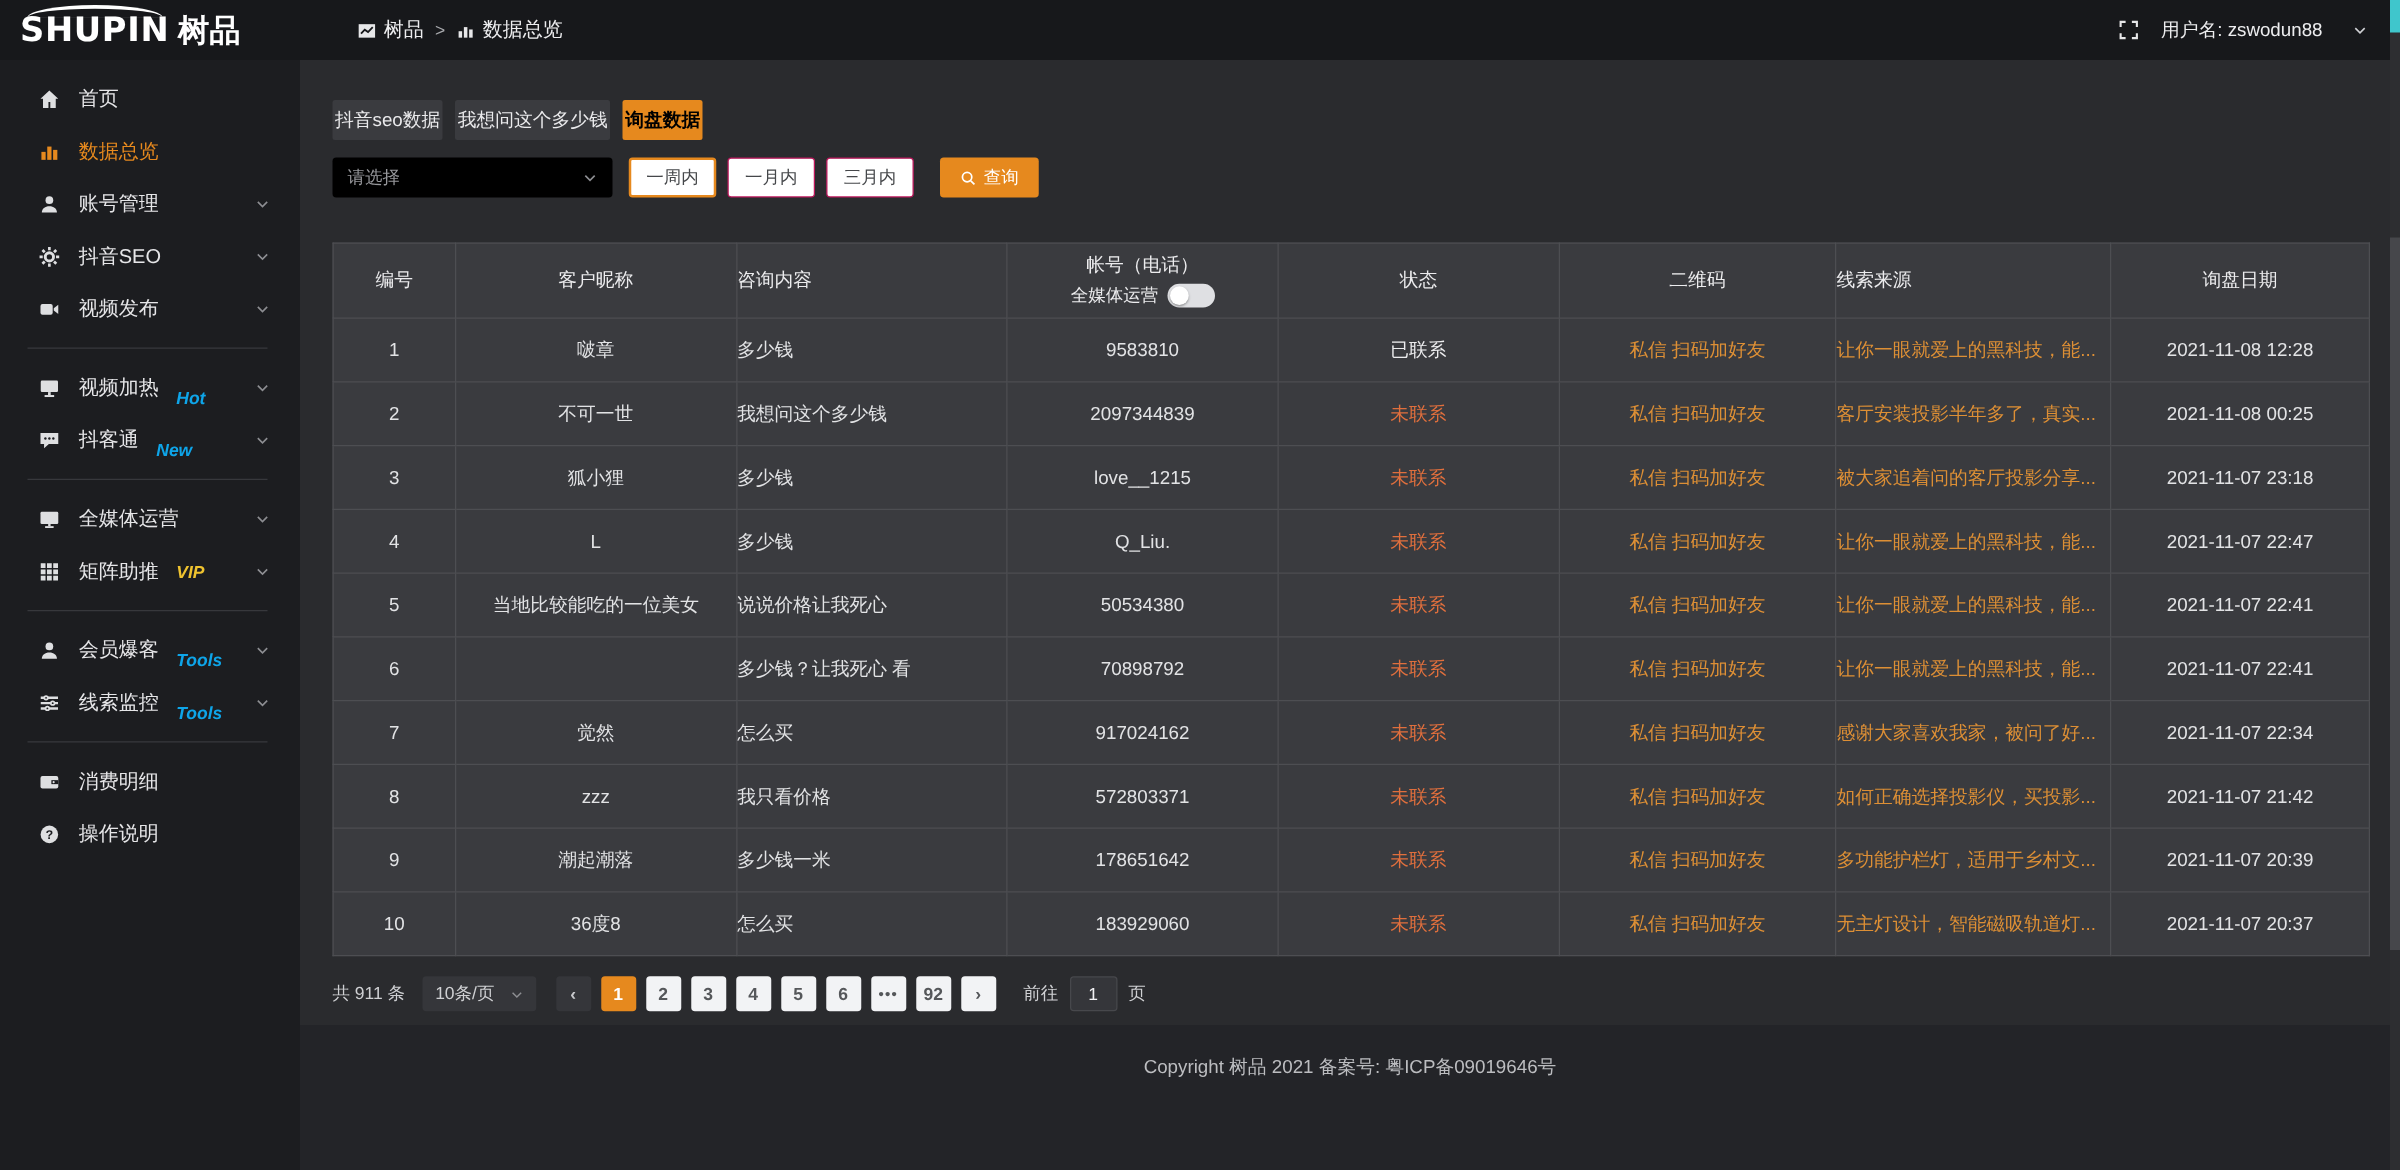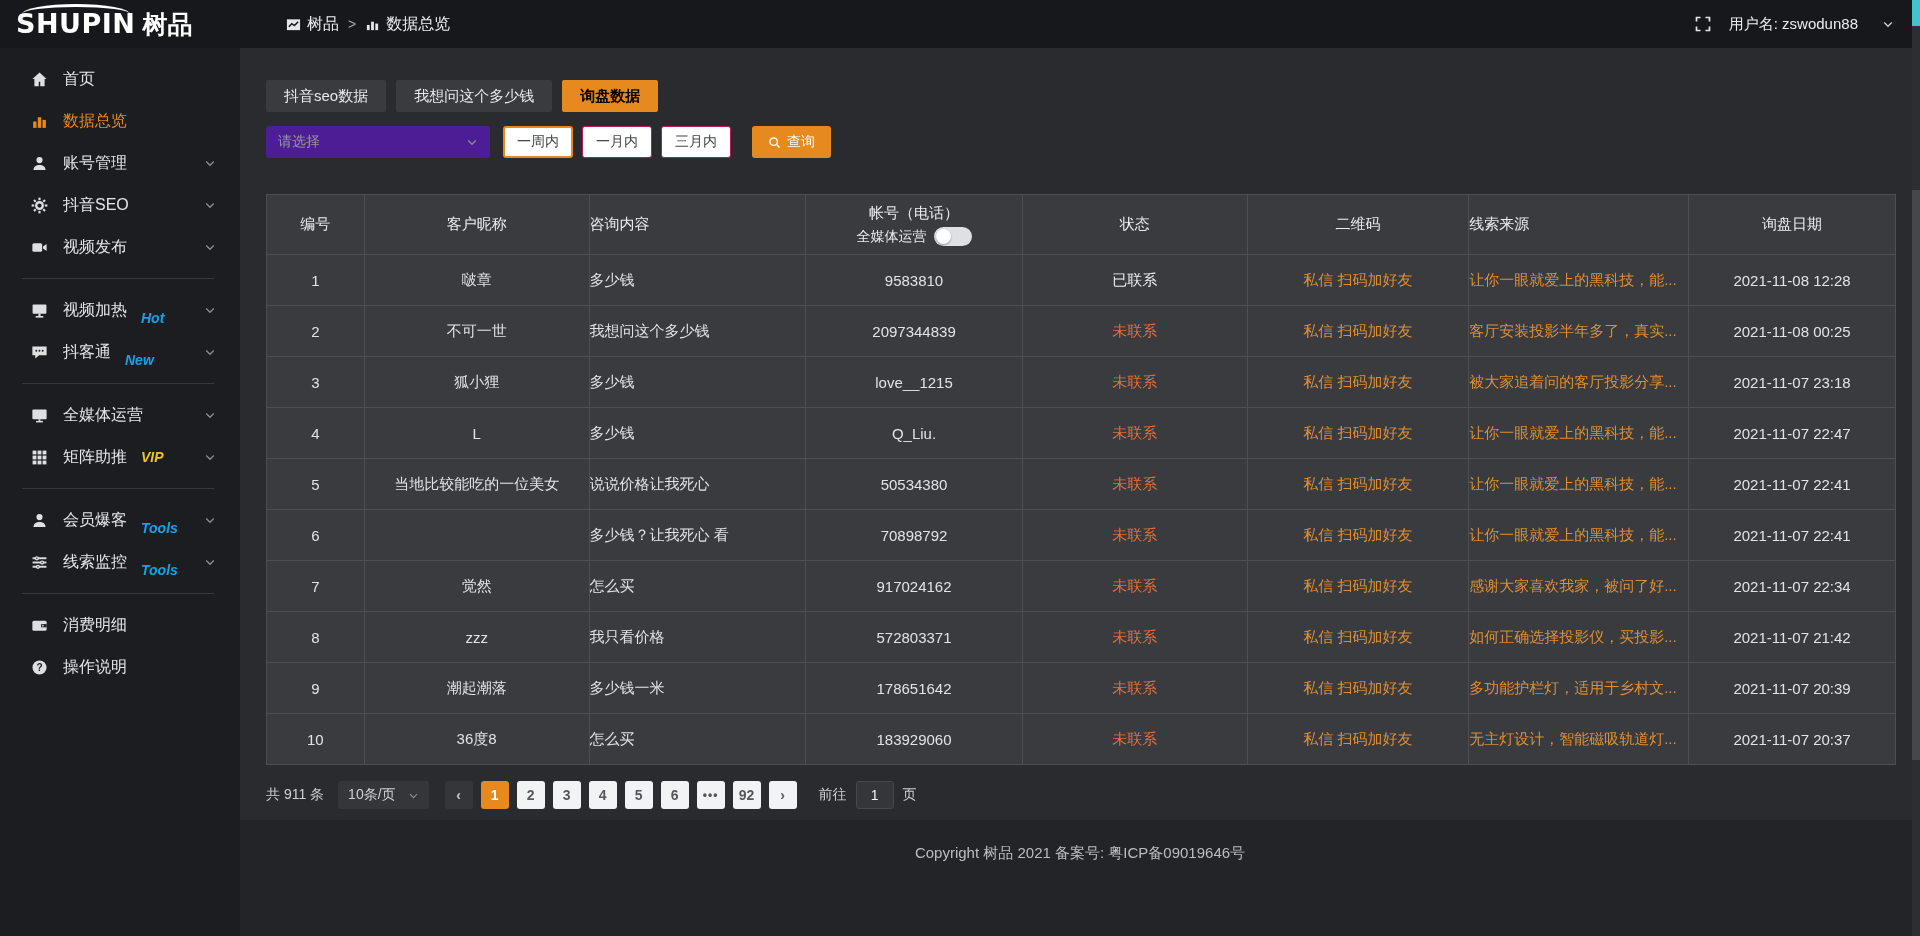--- a/index.html
+++ b/index.html
@@ -31,25 +31,25 @@
   .badge.red { color:#0ea5e9;margin-top:16px; }
   .badge.yellow { color:#efc32f; }
   .mi-chevron { margin-left:auto; display:flex; color:#8d8e92; }
   .menu-divider { height:1px; background:#37383c; margin:10px 26px 10px 22px; }
 
   
   .main { position:absolute; top:48px; left:240px; width:1680px; height:888px; background:#2a2b2e; display:flex; flex-direction:column; }
   .content { flex:1; padding:32px 24px 0 26px; }
 
   .tabs { display:flex; gap:10px; margin-bottom:14px; }
-  .tab { height:32px; padding:0 18px; background:#3a3b3f; color:#eaeaec; font-size:15px; border:none; border-radius:2px; cursor:pointer; font-family:inherit; }
+  .tab { height:32px; padding:0 2px; background:#3a3b3f; color:#eaeaec; font-size:15px; border:none; border-radius:2px; cursor:pointer; font-family:inherit; }
   .tab.active { background:#e6891e; color:#000000; font-weight:bold;font-family:Liberation Serif, serif; }
 
   .filter-row { display:flex; align-items:center; gap:9px; margin-bottom:36px; }
-  .select { width:224px; height:32px; background:#4c1d95; border-radius:3px; display:flex; align-items:center; justify-content:space-between; padding:0 12px; font-size:14px; color:#96979b; cursor:pointer; margin-right:4px; }
+  .select { width:224px; height:32px; background:#000000; border-radius:3px; display:flex; align-items:center; justify-content:space-between; padding:0 12px; font-size:14px; color:#96979b; cursor:pointer; margin-right:4px; }
   .select-chevron { display:flex; color:#8d8e92; }
   .period-btn { height:32px; padding:0 13px; background:#fff; border:1px solid #be185d; border-radius:3px; color:#45474a; font-size:14px; cursor:pointer; font-family:inherit; }
   .period-btn.active { border:2px solid #e6891e; padding:0 12px; }
   .query-btn { height:32px; padding:0 16px; margin-left:12px; background:#e6891e; border:none; border-radius:3px; color:#fff; font-size:14px; display:flex; align-items:center; gap:6px; cursor:pointer; font-family:inherit; }
 
   table { width:100%; border-collapse:collapse; background:#3a3b3f; table-layout:fixed; }
   th, td { border:1px solid #4d4e52; text-align:center; font-size:15px; font-weight:normal; color:#e2e3e5; overflow:hidden; white-space:nowrap; }
   th { height:60px; color:#ececee; }
   td { height:51px; }
   th.align-left, td.align-left { text-align:left; }

